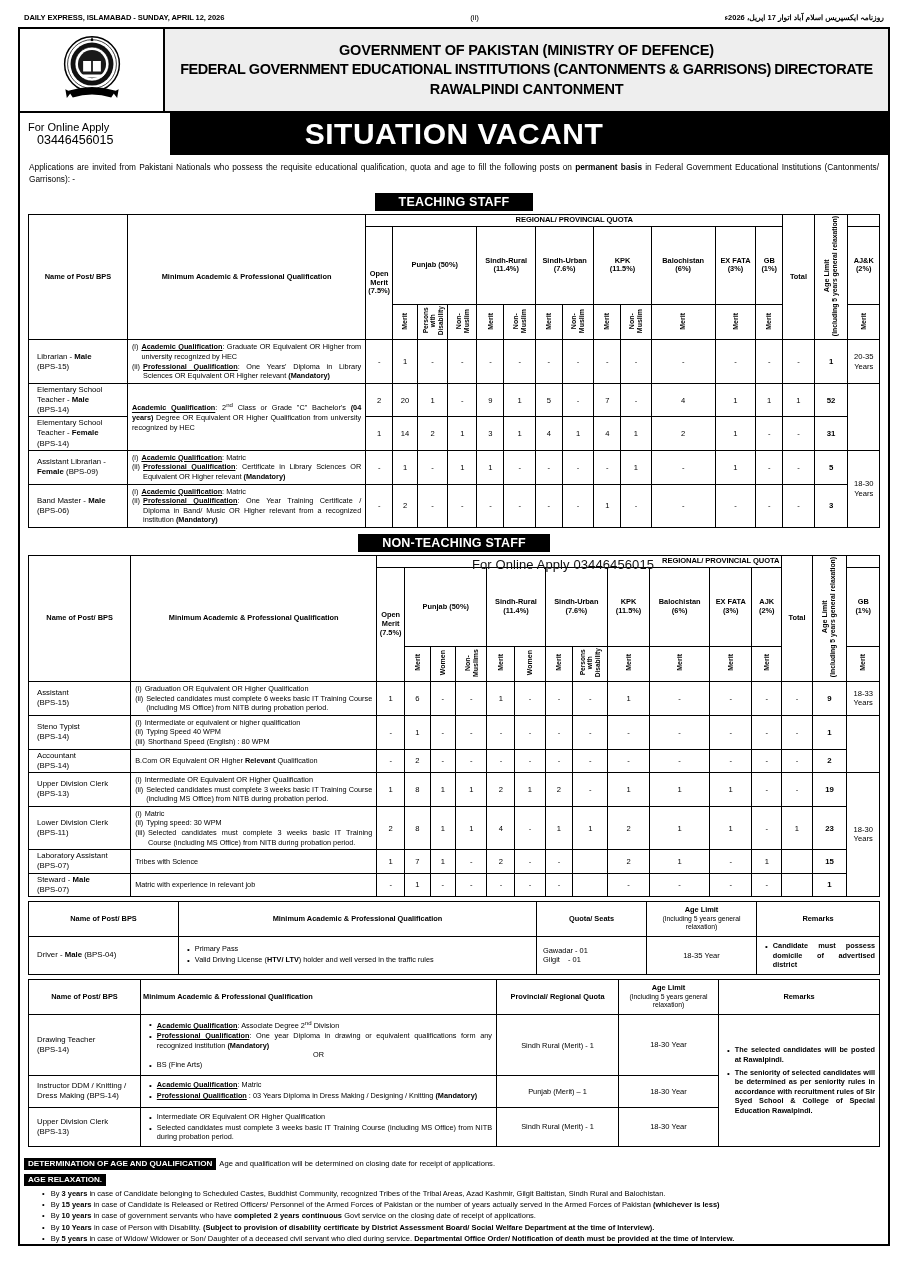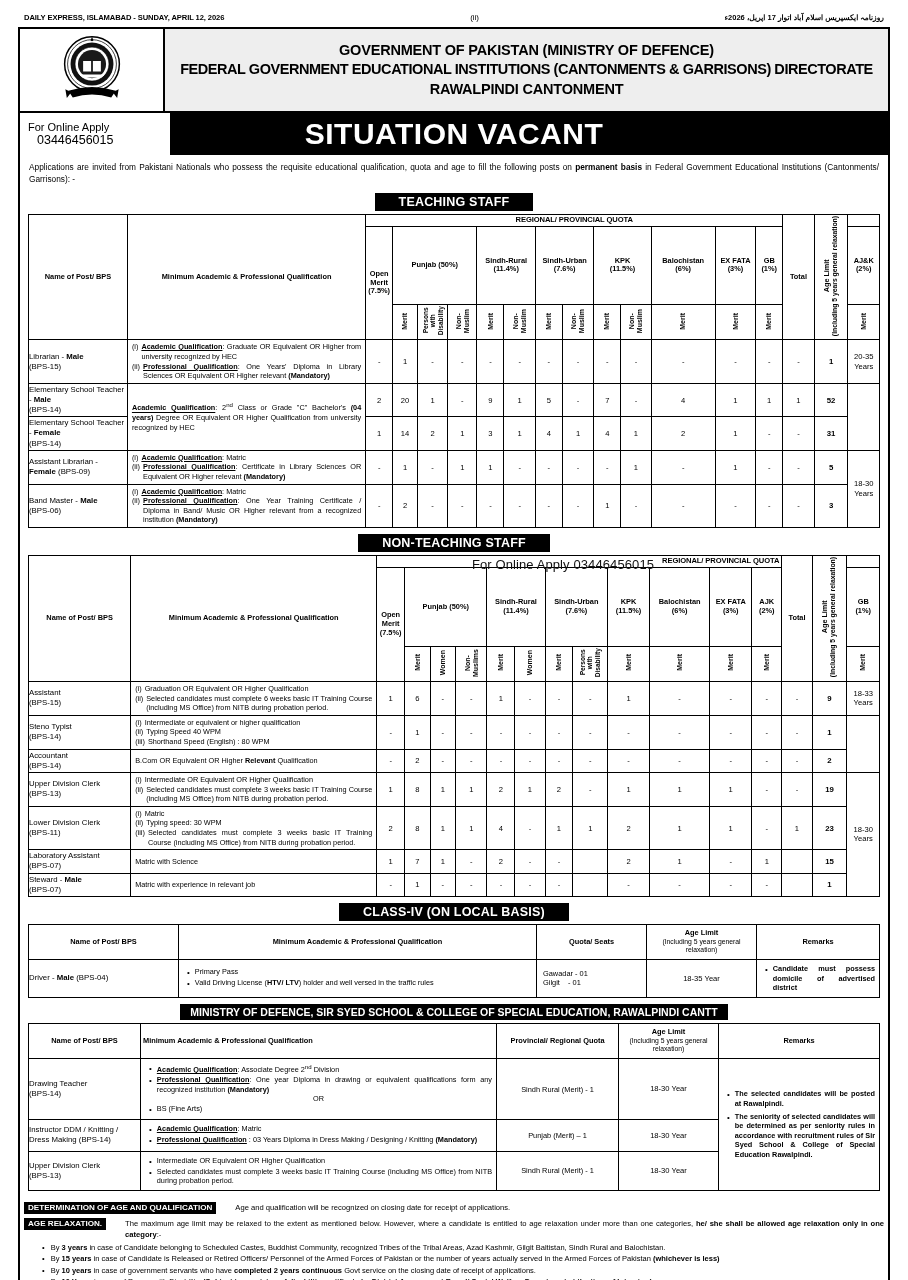--- a/index.html
+++ b/index.html
@@ -50,21 +50,21 @@
     padding:2px 24px; letter-spacing:.2px; }
   .seclabel.wide span { font-size:10.5px; padding:2px 10px; letter-spacing:0; }
 
   
   table { border-collapse:collapse; width:100%; table-layout:fixed; }
   table, th, td { border:1px solid #000; }
   th, td { padding:1px 2px; vertical-align:middle; font-size:7.4px; }
   th { font-weight:700; text-align:center; line-height:1.18; }
   td.num { text-align:center; font-size:7.6px; }
   td.tot { text-align:center; font-weight:700; font-size:7.8px; }
-  .postname { font-size:7.8px; line-height:1.3; padding-left:0; }
+  .postname { font-size:7.8px; line-height:1.3; padding-left:8px; }
   .qual { font-size:7.3px; line-height:1.32; padding:2px 4px; text-align:justify; }
   .qual u { text-decoration:underline; font-weight:700; }
   .qual b { font-weight:700; }
   .agelim { text-align:center; font-size:7.6px; line-height:1.25; }
   .vert { writing-mode:vertical-rl; transform:rotate(180deg); white-space:nowrap;
     font-size:7px; font-weight:700; line-height:1.1; margin:0 auto; }
   .vert2 { writing-mode:vertical-rl; transform:rotate(180deg);
     font-size:6.6px; font-weight:700; line-height:1.1; margin:0 auto;
     text-align:center; }
   .vertage { writing-mode:vertical-rl; transform:rotate(180deg);
@@ -76,21 +76,21 @@
   .li .tx { flex:1; }
   .bullet { display:flex; gap:5px; padding-left:4px; }
   .bullet .dot { flex:0 0 auto; font-size:8px; line-height:1.4; }
 
   
   .watermark { position:absolute; font-size:13px; letter-spacing:.1px;
     white-space:nowrap; color:#111; }
 
   
   .notes { padding:4px 4px 0 4px; }
-  .noteline { display:flex; align-items:flex-start; gap:19px; margin-top:4px; }
+  .noteline { display:flex; align-items:flex-start; gap:3px; margin-top:4px; }
   .tag { background:#000; color:#fff; font-size:8.1px; font-weight:700;
     padding:1.5px 4px; white-space:nowrap; flex:0 0 auto; }
   .notetxt { font-size:7.6px; line-height:1.4; text-align:justify; padding-top:1px; }
   .notetxt b { font-weight:700; }
   .sublist { margin-top:2px; }
   .sublist .row { display:flex; gap:6px; padding-left:18px; font-size:7.5px;
     line-height:1.5; }
   .sublist .row .d { flex:0 0 auto; }
   .sublist .row .t { flex:1; }
   .sublist .row b { font-weight:700; }
@@ -528,21 +528,21 @@
               <td class="num">1</td>
               <td class="num">2</td>
               <td class="num">1</td>
               <td class="num">1</td>
               <td class="num">-</td>
               <td class="num">1</td>
               <td class="tot">23</td>
             </tr>
             <tr>
               <td class="postname">Laboratory Assistant<br>(BPS-07)</td>
-              <td class="qual">Matric with Science</td>
+              <td class="qual">Tribes with Science</td>
               <td class="num">1</td>
               <td class="num">7</td>
               <td class="num">1</td>
               <td class="num">-</td>
               <td class="num">2</td>
               <td class="num">-</td>
               <td class="num">-</td>
               <td class="num"></td>
               <td class="num">2</td>
               <td class="num">1</td>
@@ -566,23 +566,20 @@
               <td class="num">-</td>
               <td class="num">-</td>
               <td class="num">-</td>
               <td class="num"></td>
               <td class="tot">1</td>
             </tr>
           </tbody>
       </table>
     </div>
 
-    <div class="seclabel">
-      <span>CLASS-IV (ON LOCAL BASIS)</span>
-    </div>
     <div style="padding:0 8px 4px 8px;">
       <table>
         <colgroup>
             <col style="width:150px">
             <col style="width:358px">
             <col style="width:110px">
             <col style="width:110px">
             <col>
         </colgroup>
         <thead>
@@ -613,23 +610,20 @@
                 <div class="bullet">
                   <span class="dot">•</span>
                   <span><b>Candidate must possess domicile of advertised district</b></span>
                 </div>
               </td>
             </tr>
           </tbody>
       </table>
     </div>
 
-    <div class="seclabel wide">
-      <span>MINISTRY OF DEFENCE, SIR SYED SCHOOL &amp; COLLEGE OF SPECIAL EDUCATION, RAWALPINDI CANTT</span>
-    </div>
     <div style="padding:0 8px 3px 8px;">
       <table>
         <colgroup>
             <col style="width:112px">
             <col style="width:356px">
             <col style="width:122px">
             <col style="width:100px">
             <col>
         </colgroup>
         <thead>
@@ -703,26 +697,25 @@
               <td class="agelim">18-30 Year</td>
             </tr>
           </tbody>
       </table>
     </div>
 
     <div class="notes">
 
       <div class="noteline">
         <span class="tag">DETERMINATION OF AGE AND QUALIFICATION</span>
-        <span class="notetxt">Age and qualification will be recognized on closing date for receipt of applications.</span>
+        <span class="notetxt">Age and qualification will be determined on closing date for receipt of applications.</span>
       </div>
 
       <div class="noteline">
         <span class="tag">AGE RELAXATION.</span>
-        <span class="notetxt">The maximum age limit may be relaxed to the extent as mentioned below. However, where a candidate is entitled to age relaxation under more than one categories, <b>he/ she shall be allowed age relaxation only in one category</b>:-</span>
       </div>
       <div class="sublist" id="age-items">
           <div class="row">
             <span class="d">•</span>
             <span class="t">By <b>3 years</b> in case of Candidate belonging to Scheduled Castes, Buddhist Community, recognized Tribes of the Tribal Areas, Azad Kashmir, Gilgit Baltistan, Sindh Rural and Balochistan.</span>
           </div>
           <div class="row">
             <span class="d">•</span>
             <span class="t">By <b>15 years</b> in case of Candidate is Released or Retired Officers/ Personnel of the Armed Forces of Pakistan or the number of years actually served in the Armed Forces of Pakistan <b>(whichever is less)</b></span>
           </div>

